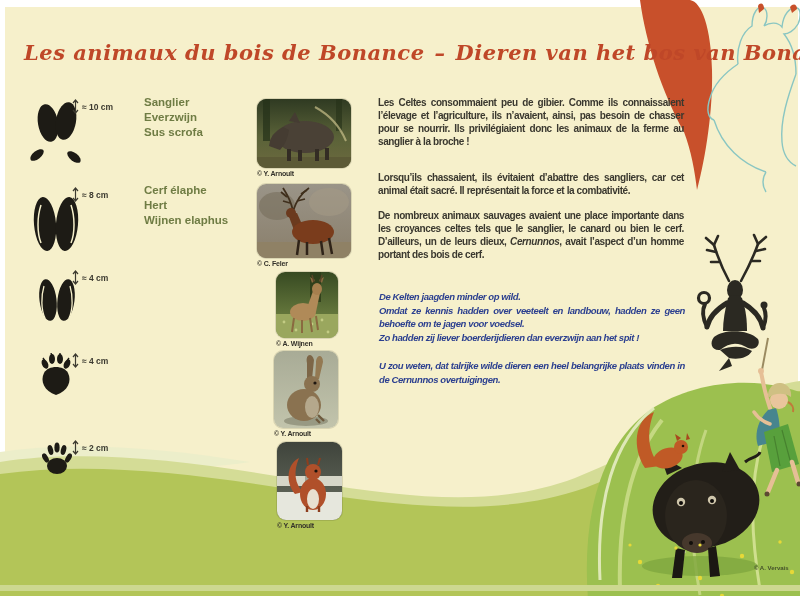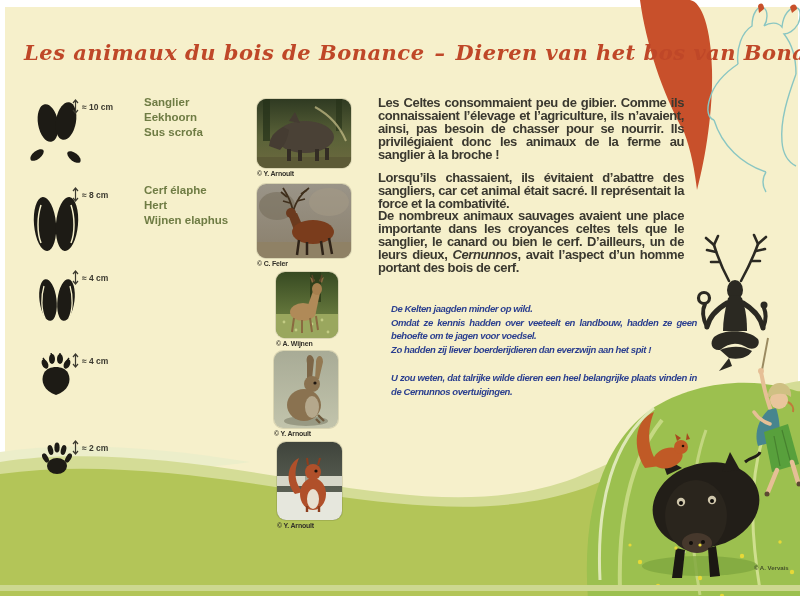--- a/index.html
+++ b/index.html
@@ -23,24 +23,24 @@
          color:#6f7c44;line-height:15px;}
   .names .lat{}
 
   .photo{position:absolute;margin:0;}
   .ph-img{border-radius:9px;overflow:hidden;display:block;line-height:0;
           box-shadow:0 0 0 1px rgba(60,60,40,.15);}
   .photo figcaption{font-size:7px;font-weight:bold;color:#33312a;margin-top:2px;
                     letter-spacing:-.2px;}
 
   .txtcol{position:absolute;left:378px;width:306px;}
-  .fr{font-size:13px;font-weight:bold;color:#3a382f;line-height:13px;
+  .fr{font-size:10px;font-weight:bold;color:#3a382f;line-height:13px;
       letter-spacing:-.4px;text-align:justify;margin:0;}
   .nl{font-size:9.5px;font-weight:bold;font-style:italic;color:#2b3f8f;
-      line-height:13.5px;letter-spacing:-.4px;text-align:justify;margin:13px;
+      line-height:13.5px;letter-spacing:-.4px;text-align:justify;margin:1px;
       white-space:pre-line;}
   .fr .deity{font-style:italic;margin-top:10px;}
 
   .illu-credit{position:absolute;left:754px;top:565px;font-size:6px;font-weight:bold;
                color:#44512a;z-index:3;}
 </style>
 </head>
 <body>
 
 <div class="stage">
@@ -174,21 +174,21 @@
         <ellipse cx="46" cy="60" rx="8" ry="4" transform="rotate(38 46 60)"></ellipse>
       </svg>
       <div class="size">
         <svg width="7" height="15" viewBox="0 0 7 15">
           <path d="M3.5,1 L3.5,14 M1,4 L3.5,1 L6,4 M1,11 L3.5,14 L6,11" stroke="#3c3a30" fill="none" stroke-width="1.2"></path>
         </svg>
         <span>≈ 10 cm</span>
       </div>
       <div class="names">
         <div>Sanglier</div>
-        <div>Eekhoorn</div>
+        <div>Everzwijn</div>
         <div class="lat">Sus scrofa</div>
       </div>
     </div>
 
     <div class="animal-row" style="top:183px">
       <svg class="track" style="left:2px;top:2px" width="52" height="78" viewBox="0 0 52 78">
         <ellipse cx="15" cy="39" rx="11" ry="27" transform="rotate(-5 15 39)"></ellipse>
         <ellipse cx="37" cy="39" rx="11" ry="27" transform="rotate(5 37 39)"></ellipse>
         <path d="M11,20 C7,32 7,48 11,58" stroke="#f6f0cb" stroke-width="1.5" fill="none"></path>
         <path d="M41,20 C45,32 45,48 41,58" stroke="#f6f0cb" stroke-width="1.5" fill="none"></path>

